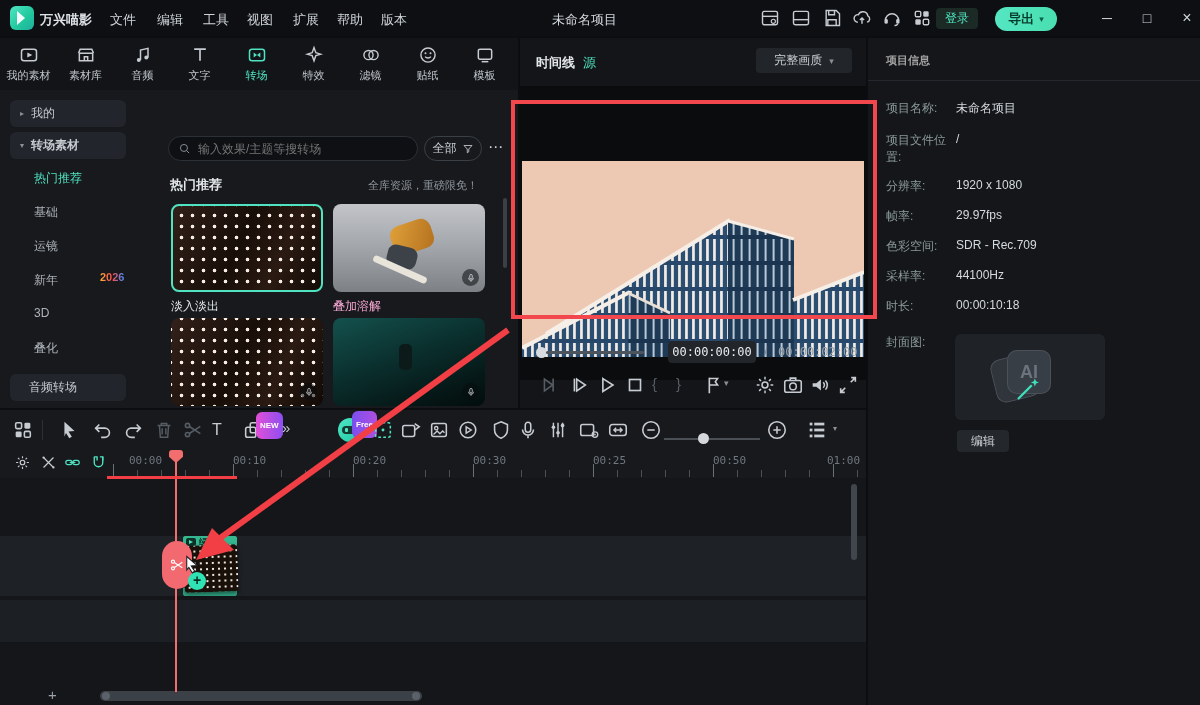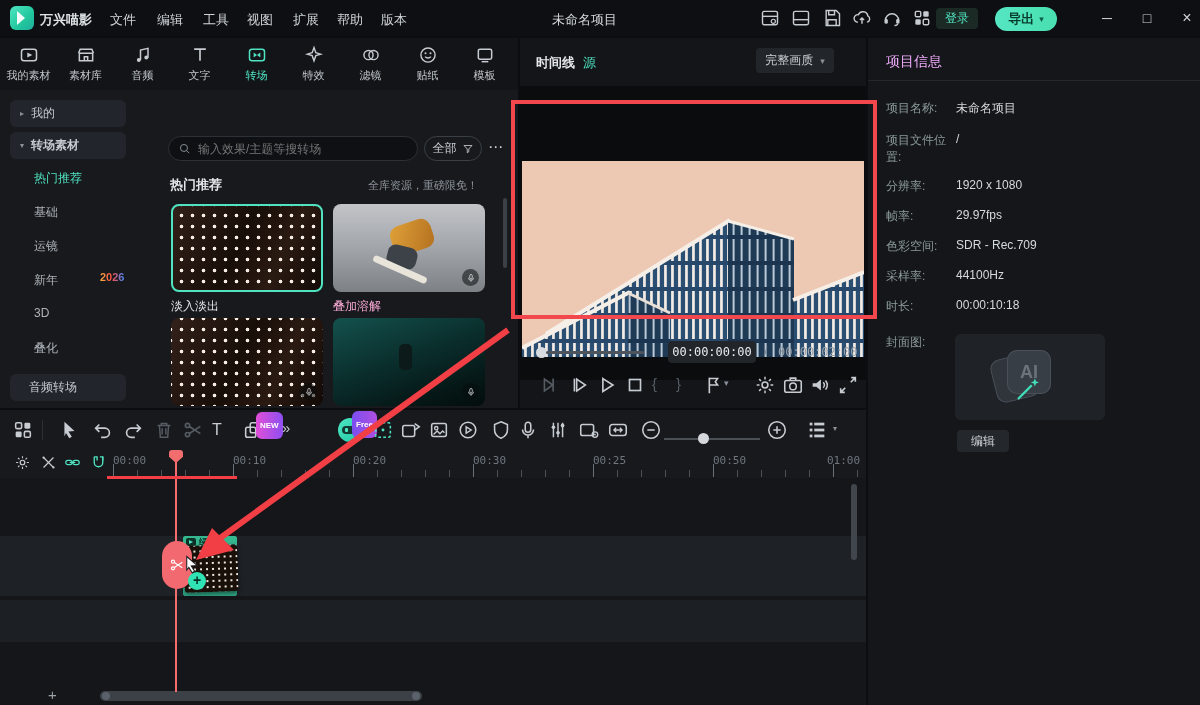--- a/index.html
+++ b/index.html
@@ -65,36 +65,36 @@
   .snowboard .jacket { position:absolute; left:58px; top:18px; width:42px; height:30px; border-radius:10px;
       background:linear-gradient(120deg,#e0a23a,#b4701f); transform:rotate(-18deg); }
   .snowboard .pants { position:absolute; left:54px; top:42px; width:30px; height:22px; border-radius:8px; background:#3c4248; transform:rotate(14deg);}
   .snowboard .board { position:absolute; left:38px; top:62px; width:58px; height:7px; border-radius:4px; background:#e8e4da; transform:rotate(24deg);}
   .surf { background:linear-gradient(160deg,#14514d 0%,#0a2f2d 45%,#051716 80%,#030d0d 100%); }
   .surf .figure { position:absolute; left:66px; top:26px; width:13px; height:26px; border-radius:5px; background:#0c1b1a; }
   .lib-scroll { left:371px; top:108px; width:4px; height:70px; background:#3b4046; border-radius:2px; }
   
   #preview { left:520px; top:38px; width:346px; height:370px; background:#131518; }
   .pv-tab { top:16px; font-size:13px; }
-  .pv-quality { left:236px; top:10px; width:78px; height:25px; background:#22262b; border-radius:4px;
+  .pv-quality { left:236px; top:10px; width:96px; height:25px; background:#22262b; border-radius:4px;
       display:flex; align-items:center; justify-content:center; gap:7px; color:#ccd1d6; font-size:12px; }
   #pv-screen { left:0px; top:48px; width:346px; height:294px; background:#0a0c0e; }
   #pv-video { left:2px; top:75px; width:342px; height:196px; }
   .scrub-knob { left:16px; top:309px; width:11px; height:11px; border-radius:50%; background:#d8dce0; }
   .scrub-line { left:26px; top:313px; width:98px; height:3px; border-radius:2px; background:#4e545b; }
   .tc-box { left:148px; top:303px; width:88px; height:22px; background:#22262b; border-radius:4px;
       color:#e8ecef; font-size:12px; text-align:center; line-height:22px; font-family:"DejaVu Sans Mono",monospace;}
   .tc-sep { left:244px; top:307px; color:#7d858d; }
   .tc-total { left:258px; top:307px; color:#9aa1a8; font-size:12px; font-family:"DejaVu Sans Mono",monospace; }
   .pv-ctl { top:336px; width:22px; height:22px; }
   .dim { color:#565c63 !important; }
   .brace { font-size:15px; color:#565c63; }
   
   #right-panel { left:868px; top:38px; width:332px; height:667px; background:#141619; }
-  .rp-head { left:18px; top:15px; color:#f0abfc; font-weight:normal; font-size:14px; }
+  .rp-head { left:18px; top:15px; color:#a3a3a3; font-weight:bold; font-size:11px; }
   .rp-div { left:0; top:42px; width:332px; height:1px; background:#24272d; }
   .rp-label { left:18px; width:64px; color:#8b9a97; font-size:12px; line-height:17px; word-break:break-all; }
   .rp-value { left:88px; color:#d5dade; font-size:12px; }
   .cover-box { left:87px; top:296px; width:150px; height:86px; background:#1f2227; border-radius:6px; }
   .ai-card { position:absolute; left:52px; top:16px; width:44px; height:44px; border-radius:10px;
       background:#383e45; box-shadow:0 0 0 1px #4a5058 inset; color:#6b737c; font-weight:bold; font-size:18px;
       display:flex; align-items:center; justify-content:center; }
   .ai-card.back { left:38px; top:22px; transform:rotate(-14deg); background:#30353b; }
   .wand { position:absolute; left:58px; top:40px; width:30px; height:30px; }
   .btn-edit { left:89px; top:392px; width:52px; height:22px; background:#24272c; border-radius:4px;
@@ -725,21 +725,21 @@
         </svg>
       <svg class="abs ic" style="left:40px;top:4px;width:17px;height:17px">
           <use href="#s-unlink"></use>
         </svg>
       <svg class="abs ic" style="left:64px;top:4px;width:17px;height:17px;color:#4fe3c1">
           <use href="#s-link"></use>
         </svg>
       <svg class="abs ic" style="left:90px;top:4px;width:17px;height:17px;color:#4fe3c1">
           <use href="#s-magnet"></use>
         </svg>
-      <div class="abs ruler-lbl" style="left:113px">00:00</div>
+      <div class="abs ruler-lbl" style="left:129px">00:00</div>
       <div class="abs ruler-lbl" style="left:233px">00:10</div>
       <div class="abs ruler-lbl" style="left:353px">00:20</div>
       <div class="abs ruler-lbl" style="left:473px">00:30</div>
       <div class="abs ruler-lbl" style="left:593px">00:25</div>
       <div class="abs ruler-lbl" style="left:713px">00:50</div>
       <div class="abs ruler-lbl" style="left:827px">01:00</div>
       <div class="abs ticks-minor"></div>
       <div class="abs ticks-major"></div>
     </div>
 

